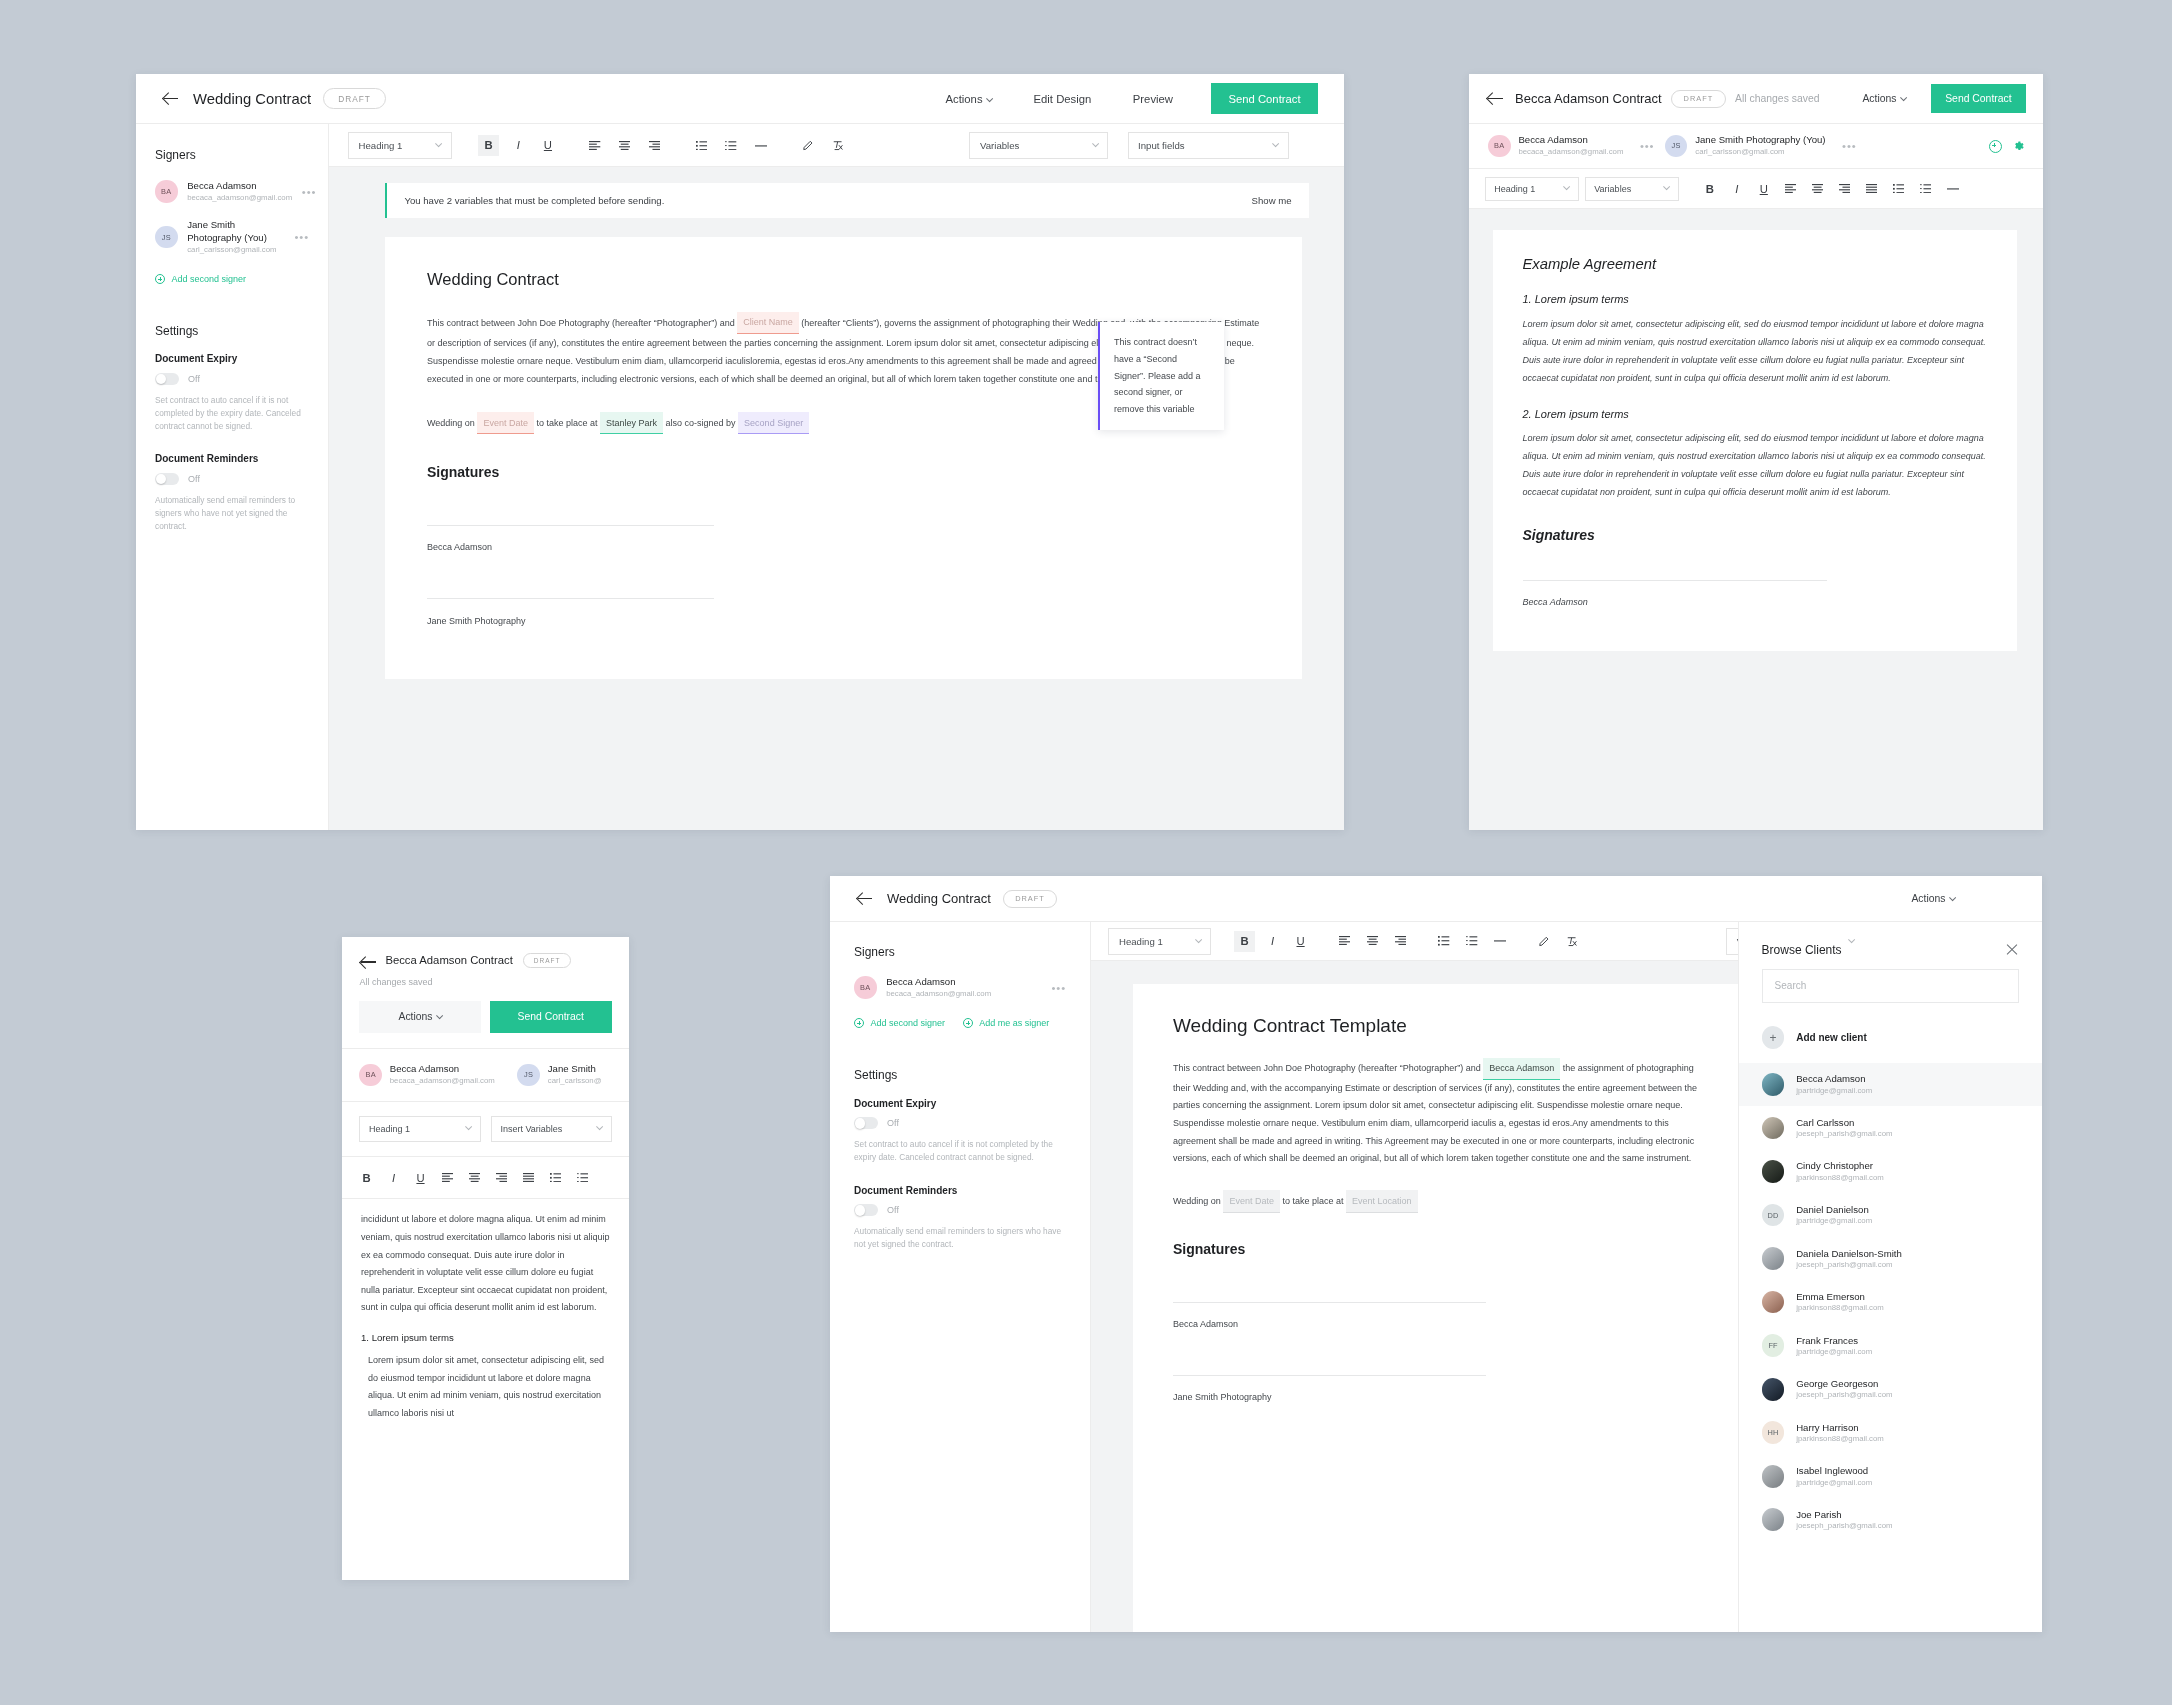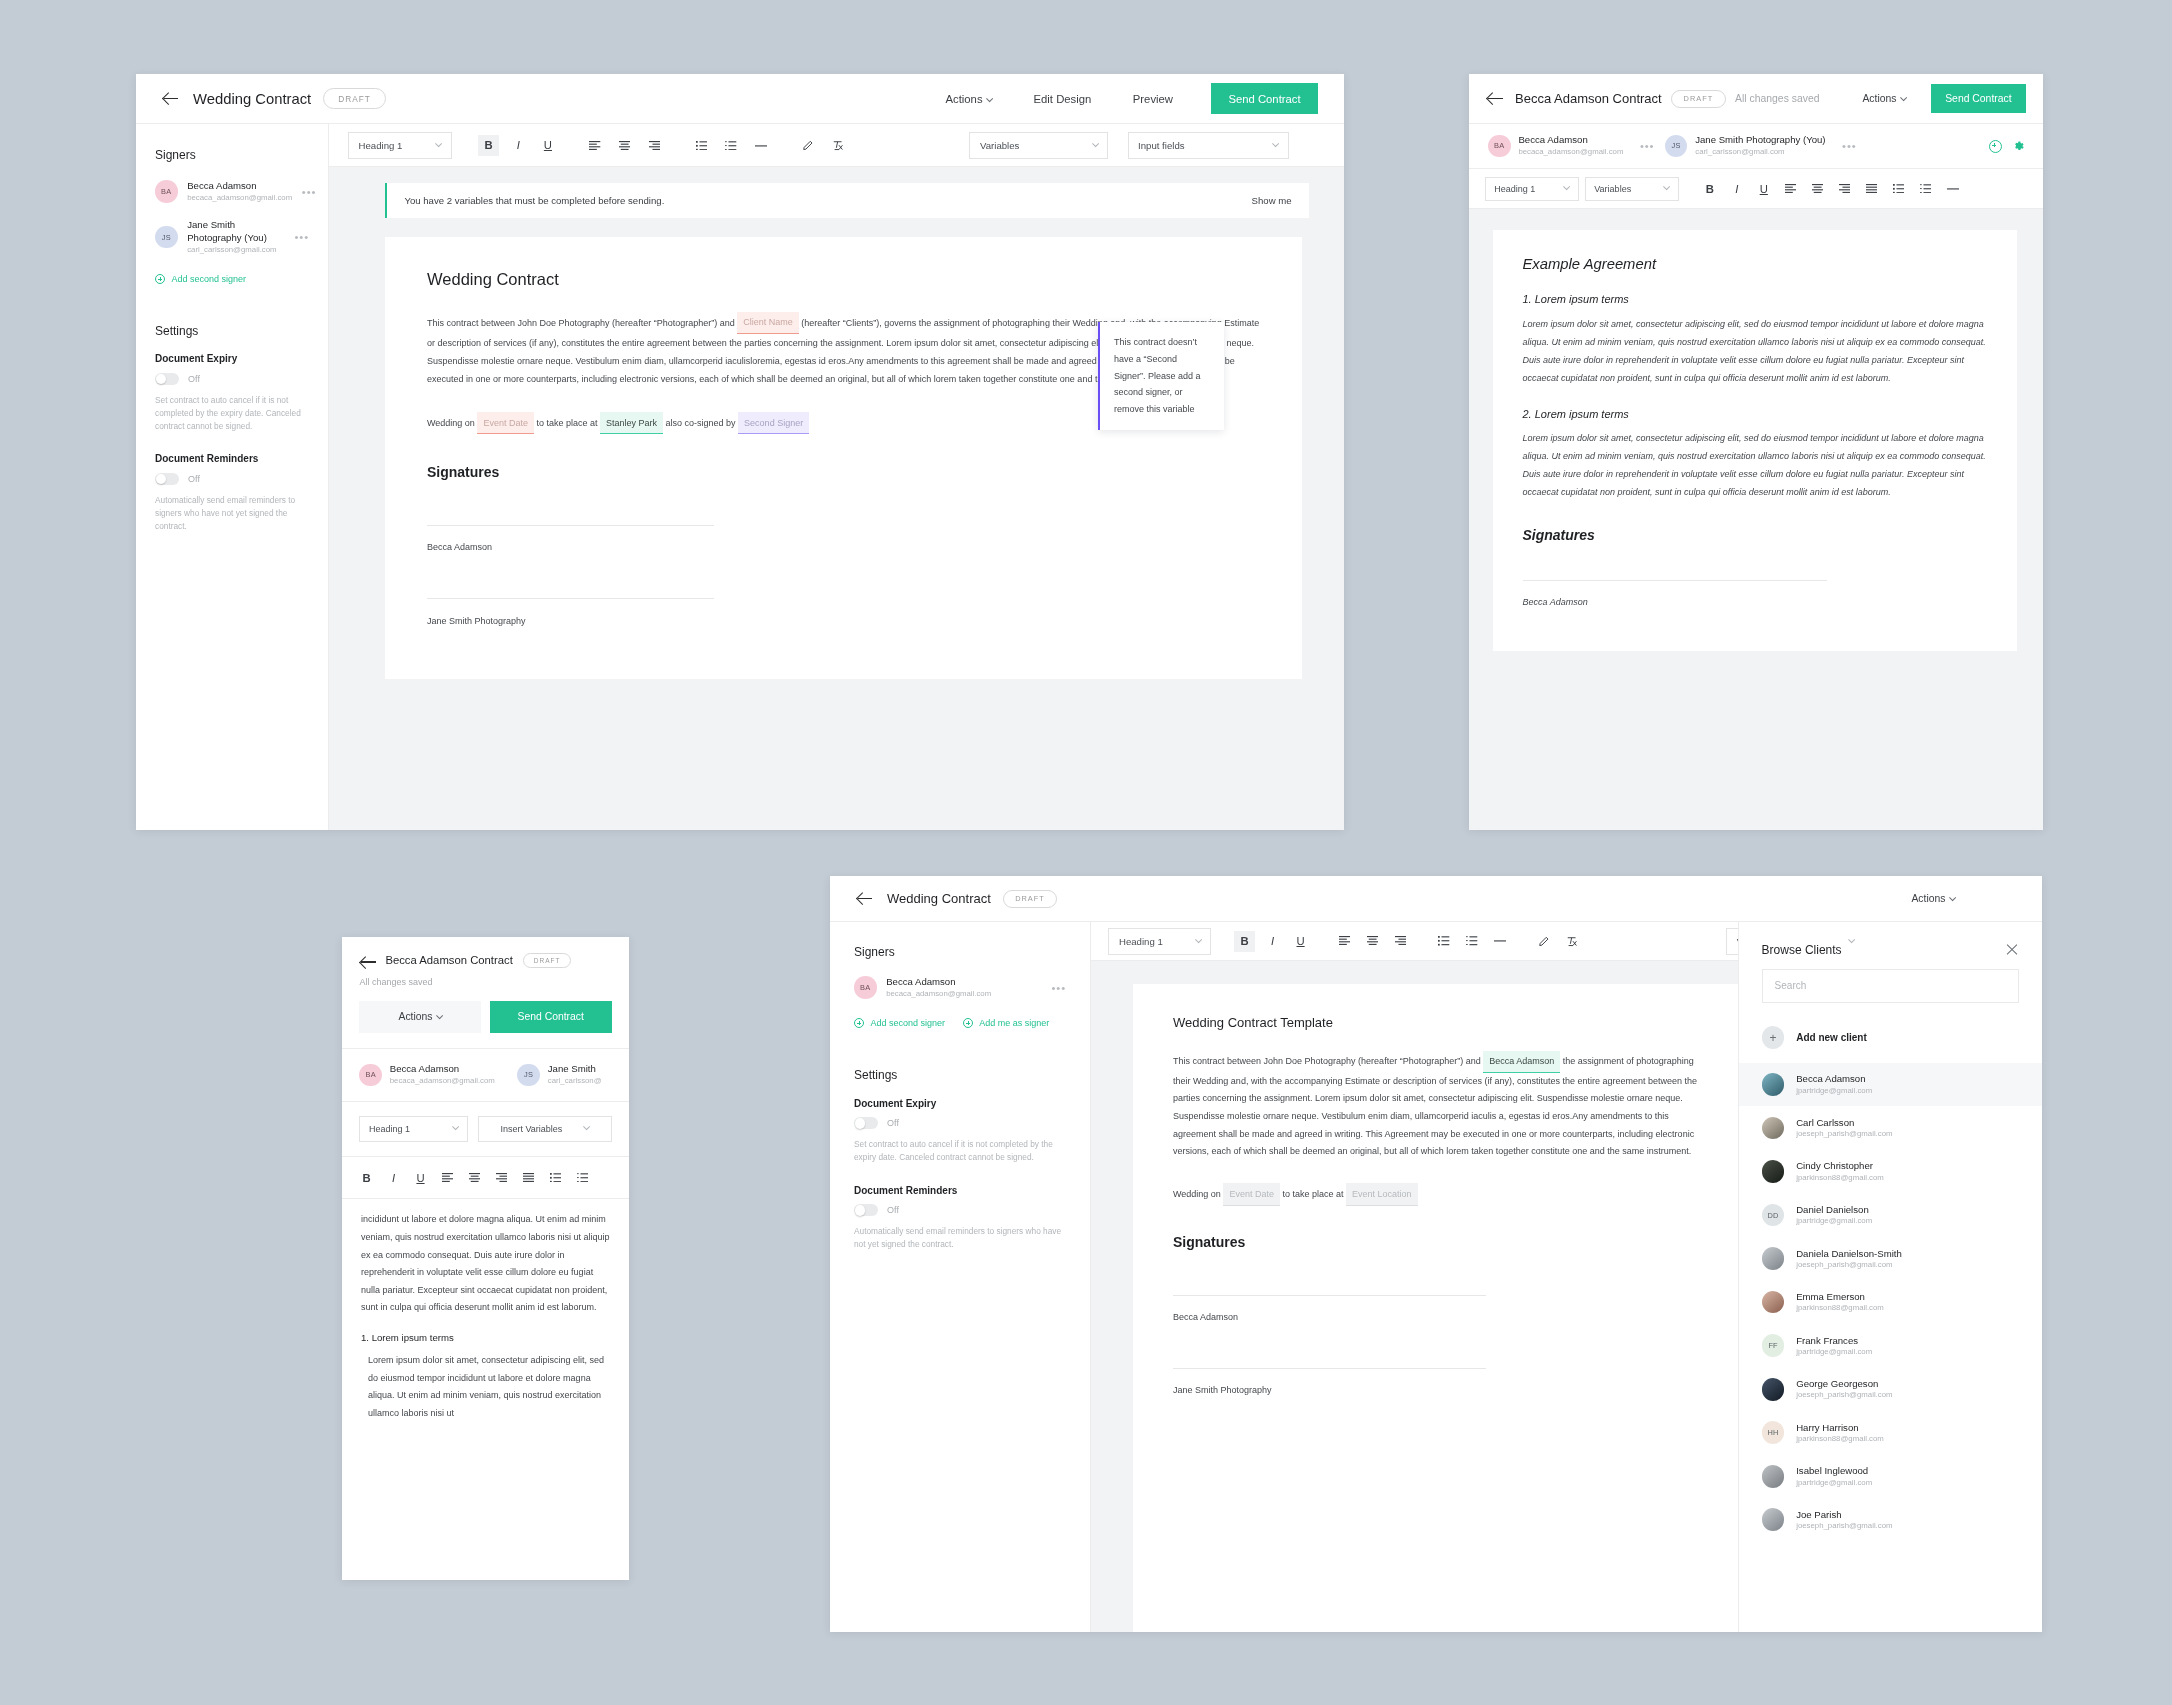--- a/index.html
+++ b/index.html
@@ -602,21 +602,21 @@
             <div class="signer-mail">carl_carlsson@</div>
           </div>
         </div>
       </div>
 
       <div class="m-sel-row">
         <div class="sel" style="flex:1 1 0; font-size:9px; padding:7px 8.7px">
           <span>Heading 1</span>
             <i class="caret"></i>
         </div>
-        <div class="sel" style="flex:1 1 0; font-size:9px; padding:7px 21px">
+        <div class="sel" style="flex:1 1 0; font-size:9px; padding:7px 8px">
           <span>Insert Variables</span>
             <i class="caret"></i>
         </div>
       </div>
 
       <div class="m-icons">
         <div class="ticon">
             <b>B</b>
           </div>
         <div class="ticon">
@@ -837,21 +837,21 @@
               </div>
             <div class="tsep" style="width:130px"></div>
             <div class="sel" style="min-width:139px; font-size:9.6px">
               <span>Variables</span>
                 <i class="caret"></i>
             </div>
           </div>
 
           <div class="canvas">
             <div class="sheet" style="margin:22.6px 0 0 42px; padding:31px 40px 52px; min-height:695px;">
-              <div class="doc-h1" style="font-size:13px; margin-bottom:21px">Wedding Contract Template</div>
+              <div class="doc-h1" style="font-size:19px; margin-bottom:21px">Wedding Contract Template</div>
               <p class="doc-p" style="line-height:1.95">
                 <span>This contract between John Doe Photography (hereafter “Photographer”) and</span>
                 <span class="var var-green">Becca Adamson</span>
                 <span>the assignment of photographing their Wedding and, with the accompanying Estimate or description of services (if any), constitutes the entire agreement between the parties concerning the assignment. Lorem ipsum dolor sit amet, consectetur adipiscing elit. Suspendisse molestie ornare neque.  Suspendisse molestie ornare neque. Vestibulum enim diam, ullamcorperid iaculis a, egestas id eros.Any amendments to this agreement shall be made and agreed in writing. This Agreement may be executed in one or more counterparts, including electronic versions, each of which shall be deemed an original, but all of which lorem taken  together constitute one and the same instrument.</span>
               </p>
               <p class="doc-p" style="margin-top:22.6px">
                 <span>Wedding on</span>
                 <span class="var var-grey">Event Date</span>
                 <span>to take place at</span>
                 <span class="var var-grey">Event Location</span>

